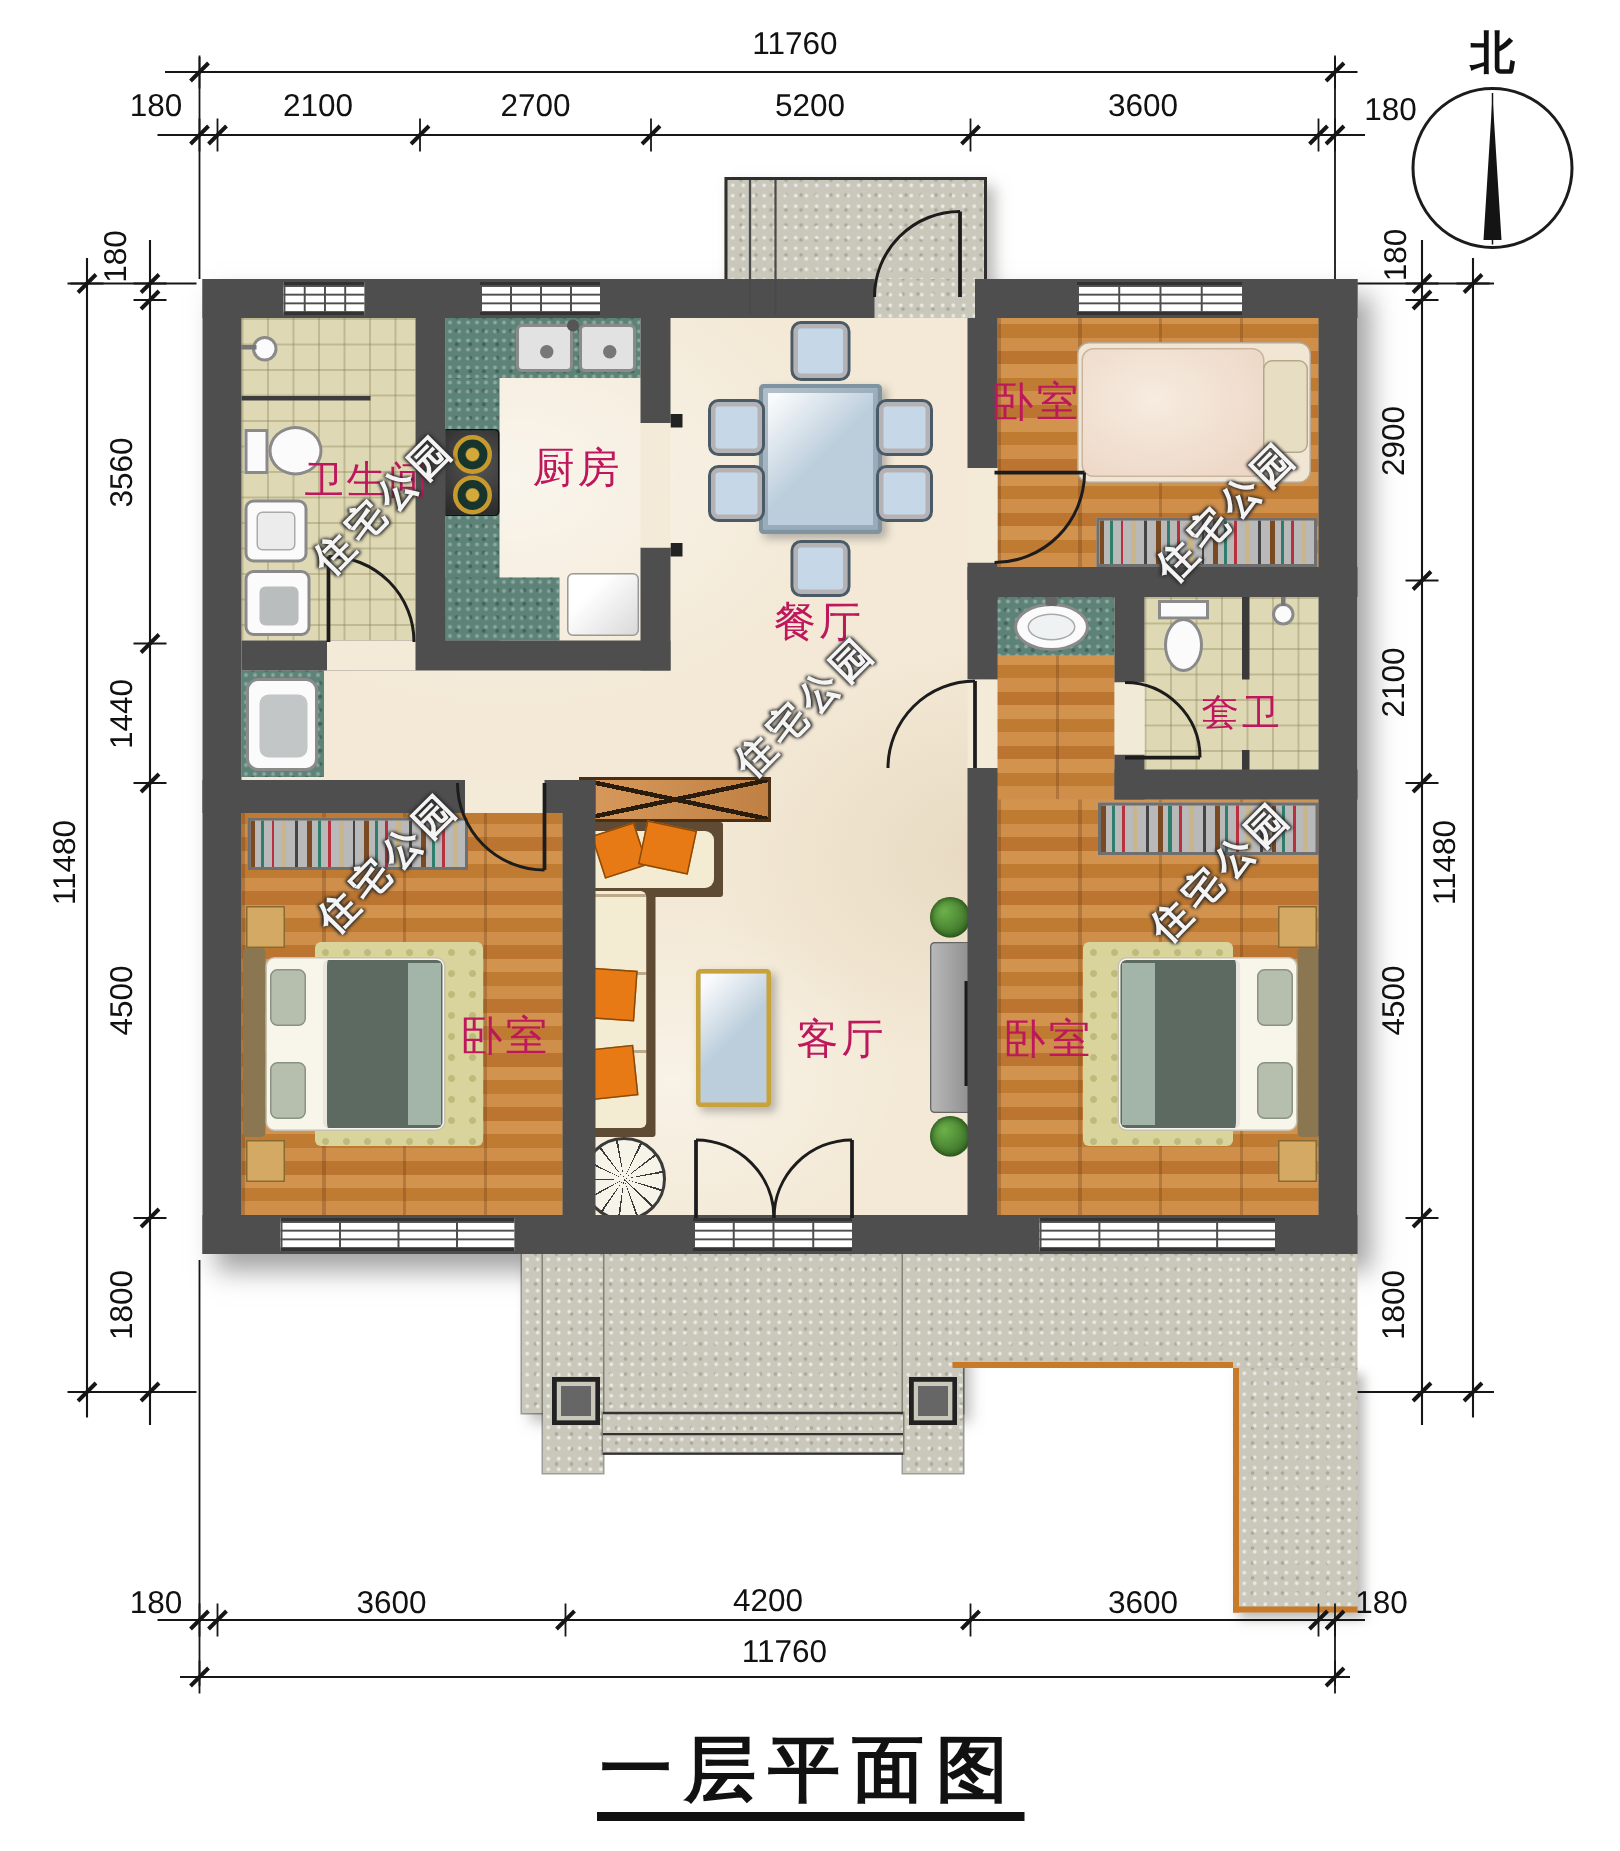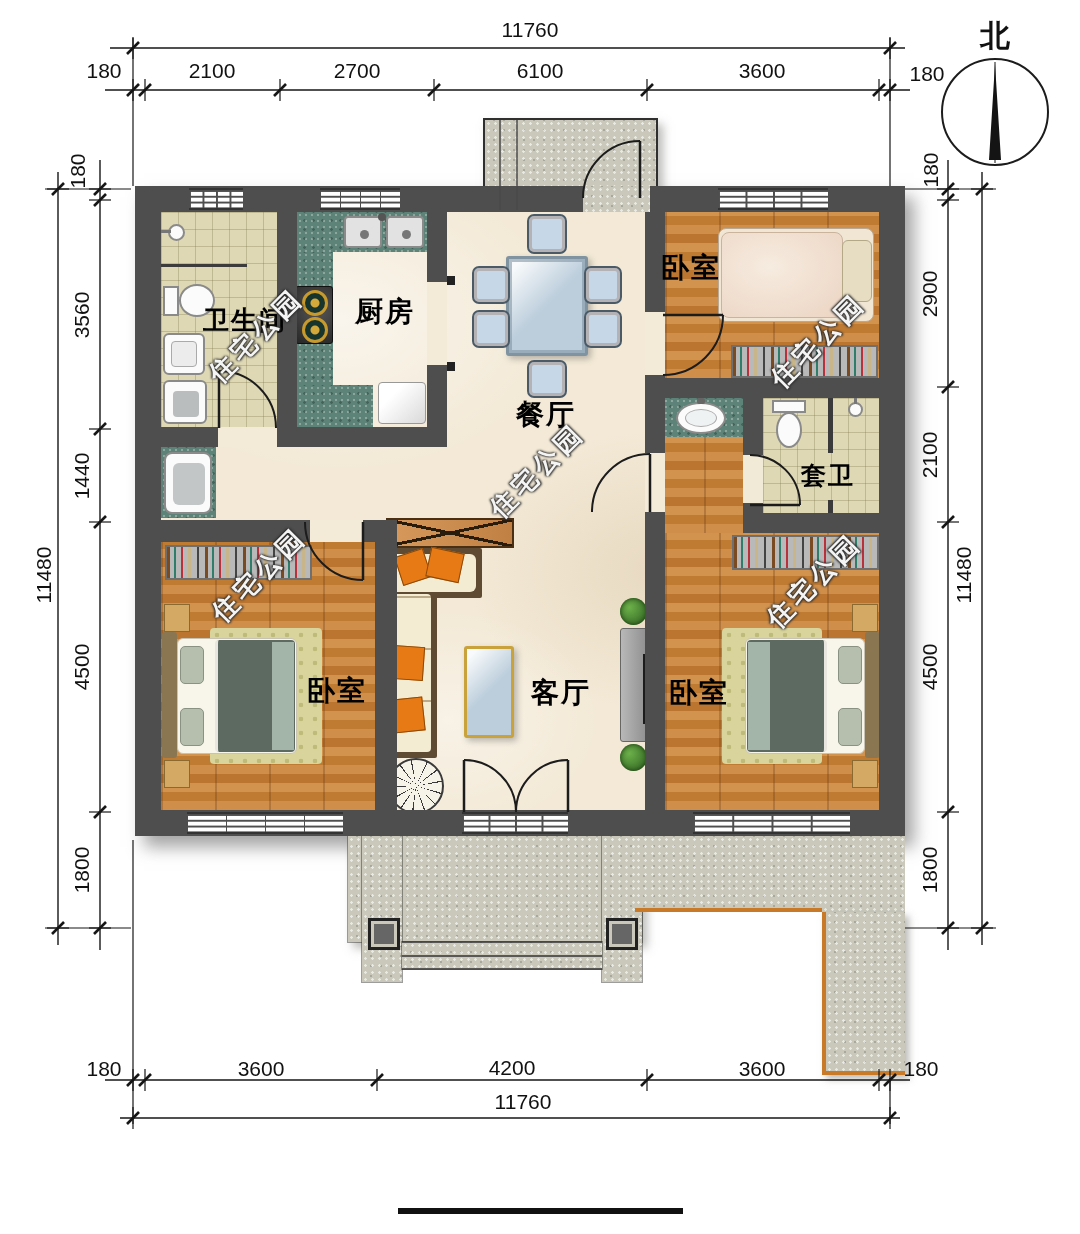--- a/index.html
+++ b/index.html
@@ -25,21 +25,21 @@
      radial-gradient(rgba(255,255,255,.6) 1px, transparent 1.5px),
      radial-gradient(rgba(110,110,100,.35) 1px, transparent 1.5px);
      background-size:7px 7px,10px 10px;background-position:0 0,4px 5px;}
   .floor{z-index:3;} .furn{z-index:4;} .fill{z-index:7;}
   .win{z-index:7;background-color:#fff;background-image:
      linear-gradient(#4e4e4e 1.5px, transparent 1.5px),
      linear-gradient(90deg,#4e4e4e 1.5px, transparent 1.5px);
      background-size:100% 5.8px,25% 100%;
      border-top:2px solid #333;border-bottom:2px solid #333;}
   .room-label{position:absolute;transform:translate(-50%,-50%);z-index:9;
-     font-family:"Liberation Serif",serif;font-weight:700;font-size:28px;color:#000000;
+     font-family:"Liberation Serif",serif;font-weight:400;font-size:28px;color:#be185d;
      white-space:nowrap;letter-spacing:2px;}
   .dim{position:absolute;transform:translate(-50%,-50%);z-index:9;font-size:21px;color:#111;white-space:nowrap;}
   .dim.v{transform:translate(-50%,-50%) rotate(-90deg);}
   .wm{position:absolute;transform:translate(-50%,-50%) rotate(-45deg);z-index:10;
      font-family:"Liberation Serif",serif;font-size:26px;font-weight:700;letter-spacing:4px;
      color:rgba(255,255,255,.95);white-space:nowrap;
      text-shadow:0 0 3px rgba(45,45,45,.95),1px 1px 2px rgba(45,45,45,.9),-1px -1px 2px rgba(45,45,45,.9);}
   .glass{background:linear-gradient(135deg, rgba(255,255,255,.9) 8%, rgba(255,255,255,0) 50%),#bccedc;
      border:3px solid #7f93a0;border-radius:3px;}
   .chair{background:#c6d8e8;border:2px solid #4a5a66;border-radius:7px;
@@ -348,21 +348,21 @@
   <div class="wm" style="left:256px;top:336px;">住宅公园</div>
   <div class="wm" style="left:818px;top:341px;">住宅公园</div>
   <div class="wm" style="left:537px;top:471px;">住宅公园</div>
   <div class="wm" style="left:259px;top:575px;">住宅公园</div>
   <div class="wm" style="left:814px;top:581px;">住宅公园</div>
 
   <div class="dim" style="left:530px;top:30px;">11760</div>
   <div class="dim" style="left:104px;top:71px;">180</div>
   <div class="dim" style="left:212px;top:71px;">2100</div>
   <div class="dim" style="left:357px;top:71px;">2700</div>
-  <div class="dim" style="left:540px;top:71px;">6100</div>
+  <div class="dim" style="left:540px;top:71px;">5200</div>
   <div class="dim" style="left:762px;top:71px;">3600</div>
   <div class="dim" style="left:927px;top:74px;">180</div>
   <div class="dim" style="left:104px;top:1069px;">180</div>
   <div class="dim" style="left:261px;top:1069px;">3600</div>
   <div class="dim" style="left:512px;top:1068px;text-align:center;">4200</div>
   <div class="dim" style="left:762px;top:1069px;">3600</div>
   <div class="dim" style="left:921px;top:1069px;">180</div>
   <div class="dim" style="left:523px;top:1102px;">11760</div>
   <div class="dim v" style="left:78px;top:171px;">180</div>
   <div class="dim v" style="left:82px;top:315px;">3560</div>
@@ -370,15 +370,16 @@
   <div class="dim v" style="left:82px;top:667px;">4500</div>
   <div class="dim v" style="left:82px;top:870px;">1800</div>
   <div class="dim v" style="left:44px;top:575px;">11480</div>
   <div class="dim v" style="left:931px;top:170px;">180</div>
   <div class="dim v" style="left:930px;top:294px;">2900</div>
   <div class="dim v" style="left:930px;top:455px;">2100</div>
   <div class="dim v" style="left:930px;top:667px;">4500</div>
   <div class="dim v" style="left:930px;top:870px;">1800</div>
   <div class="dim v" style="left:964px;top:575px;">11480</div>
 
+  <div class="title" style="left:540px;top:1180px;">一层平面图</div>
   <div class="abs" style="left:398px;top:1208px;width:285px;height:6px;background:#111;z-index:9;"></div>
 
 </div>
 
 </body></html>

